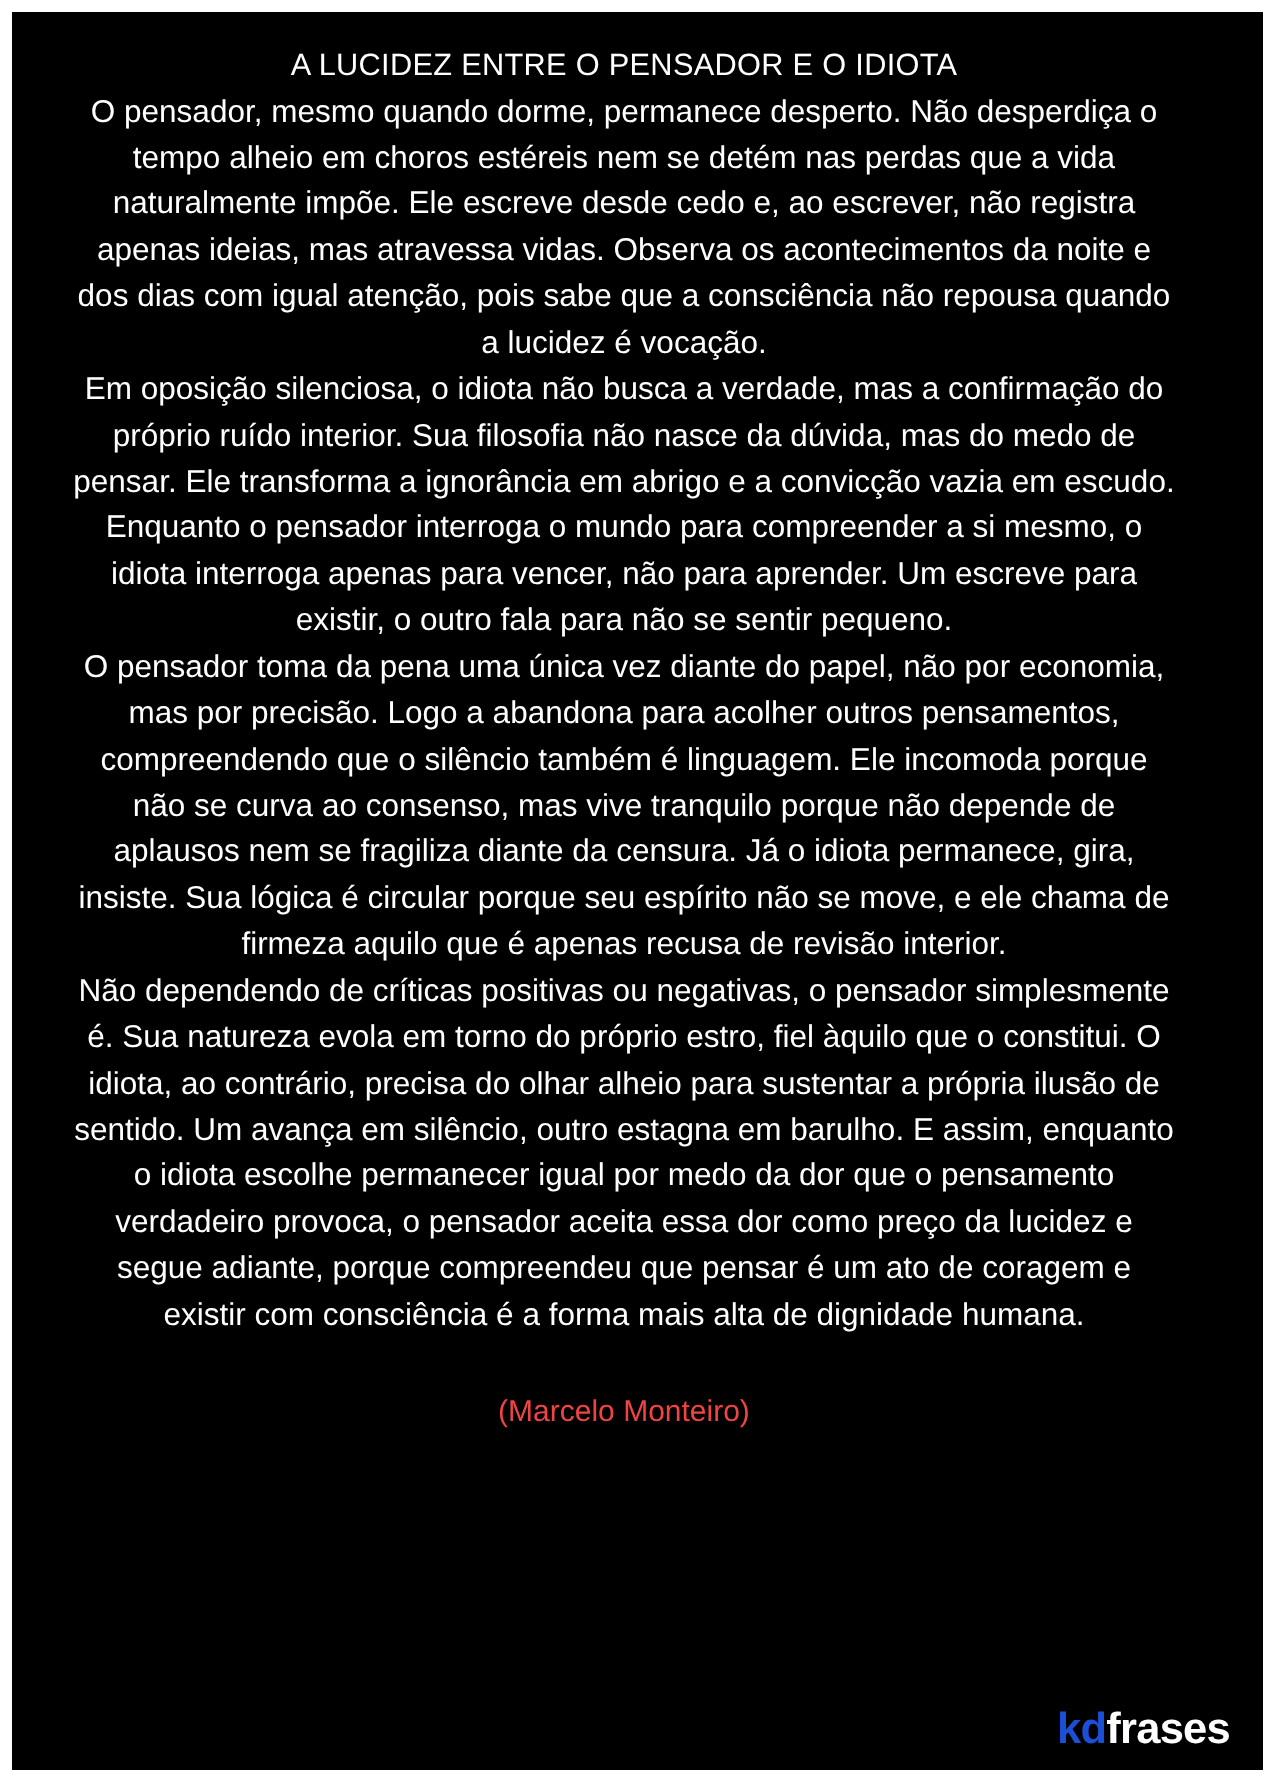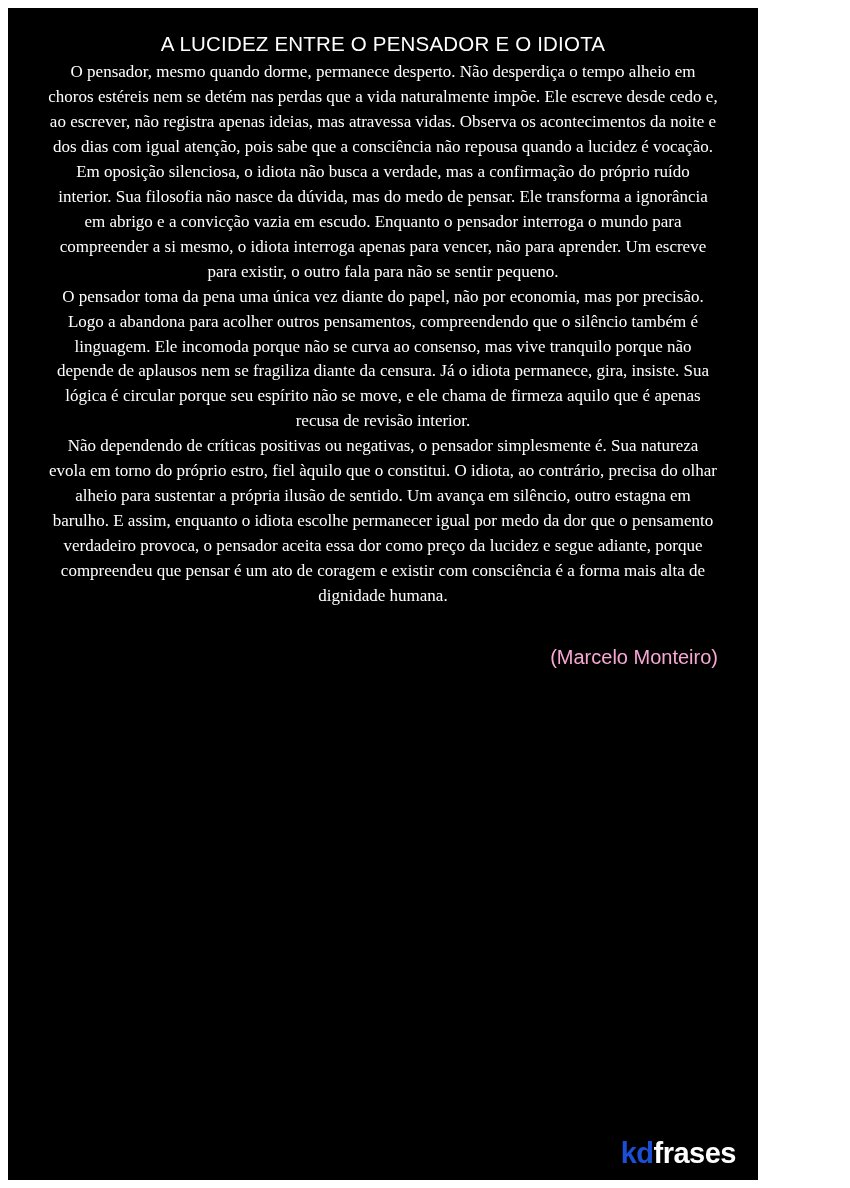--- a/index.html
+++ b/index.html
@@ -16,50 +16,49 @@
     position: relative;
     width: 850px;
     height: 1188px;
     background: #ffffff;
     box-sizing: border-box;
   }
   #card {
     position: absolute;
     left: 8px;
     top: 8px;
-    width: 750px;
+    width: 834px;
     height: 1172px;
     background: #000000;
     box-sizing: border-box;
-    padding: 22px 40px 0 40px;
+    padding: 22px 58px 0 40px;
     overflow: hidden;
   }
   .title {
     color: #ffffff;
     font-size: 20.5px;
     line-height: 1.35;
     text-align: center;
     letter-spacing: 0.2px;
     margin: 0 0 2px 0;
     font-weight: 400;
   }
   .para {
     color: #ffffff;
-    font-size: 17px;
+    font-size: 21px;
     line-height: 1.47;
     text-align: center;
     margin: 0;
     font-weight: 400;
-    font-family: Liberation Serif, serif;
   }
   .author {
-    color: #f9a8d4;
+    color: #ef4444;
     font-size: 20px;
     line-height: 1.4;
-    text-align: right;
+    text-align: center;
     margin: 34px 0 0 0;
     font-weight: 400;
   }
   #logo {
     position: absolute;
     right: 22px;
     bottom: 10px;
     font-size: 29px;
     font-weight: bold;
     letter-spacing: -0.5px;

